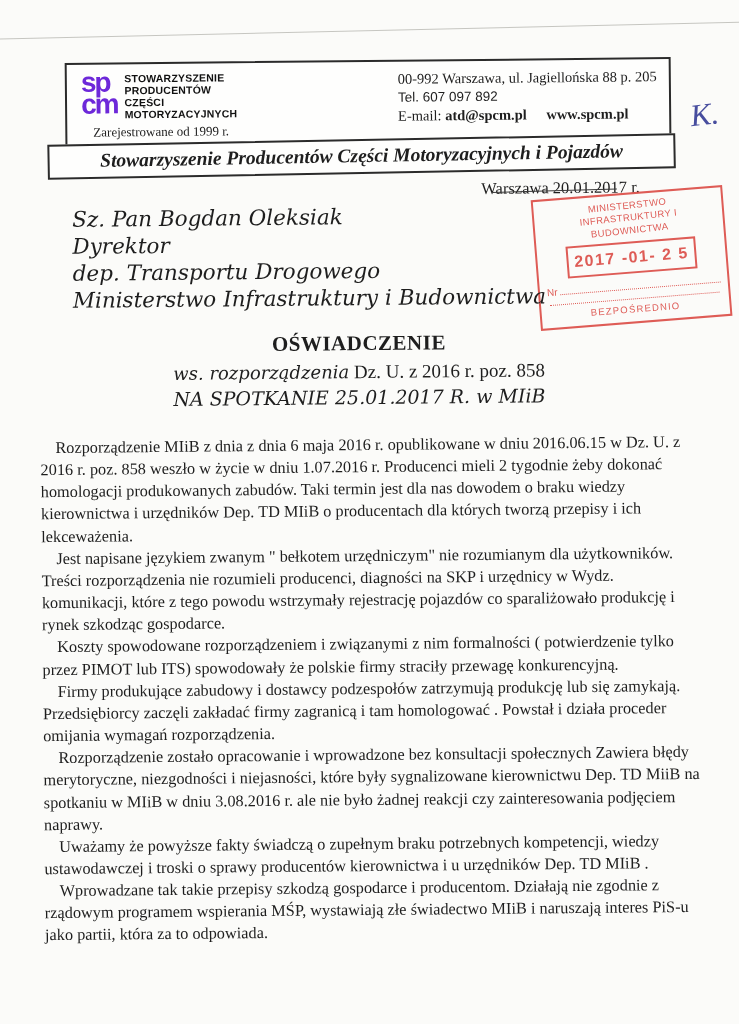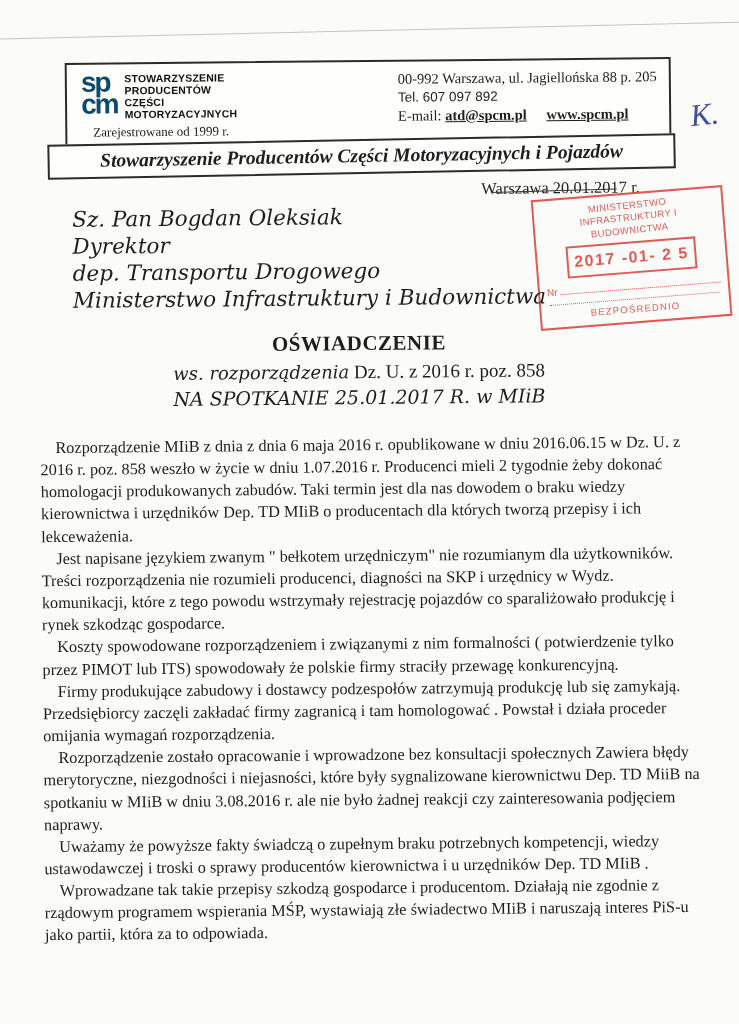--- a/index.html
+++ b/index.html
@@ -16,27 +16,27 @@
 
   
   .header-box {
     position:absolute; left:68px; top:60px; width:578px;
     border:2px solid #2b2b2b; background:#fefefd;
     display:flex; justify-content:space-between;
     padding:7px 10px 4px 14px;
   }
   .org-top { display:flex; gap:7px; align-items:flex-start; }
   .logo { font-family:"Liberation Sans", sans-serif; font-weight:900;
-    font-size:28px; line-height:0.8; letter-spacing:-2px; color:#0c4a6e; }
+    font-size:28px; line-height:0.8; letter-spacing:-2px; color:#6d28d9; }
   .org-name { font-family:"Liberation Sans", sans-serif; font-weight:700;
     font-size:10.5px; line-height:1.15; letter-spacing:0.2px; color:#111; padding-top:1px; }
   .registered { font-size:13px; margin:4px 0 0 12px; color:#222; }
   .contact { font-size:14.5px; line-height:1.32; padding:1px 2px 0 0; white-space:nowrap; }
   .contact .tel { font-family:"Liberation Sans", sans-serif; font-size:13.5px; }
-  .contact b { text-decoration:underline; }
+  .contact b { }
   .contact .site { margin-left:16px; }
 
   .banner-box {
     position:absolute; left:50px; top:139px; width:616px;
     border:2px solid #2b2b2b; background:#fefefd;
     font-style:italic; font-weight:700; font-size:19.5px;
     text-align:center; padding:4px 4px 5px; transform:rotate(-0.5deg);
     white-space:nowrap;
   }
 

